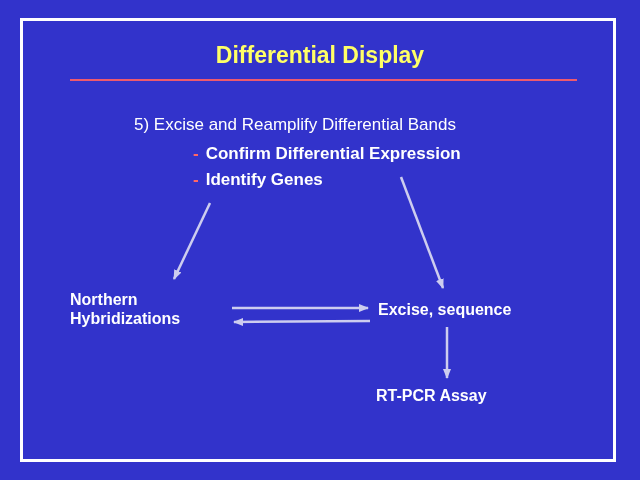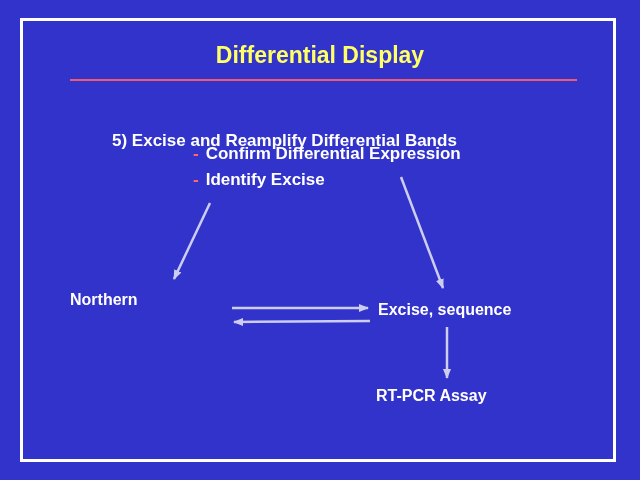--- a/index.html
+++ b/index.html
@@ -29,25 +29,24 @@
     letter-spacing: 0px;
   }
 
   .title-rule {
     position: absolute; left: 70px; top: 79px;
     width: 507px; height: 2px;
     background: var(--rule-color, #ee5a6e);
   }
 
   .step-heading {
-    position: absolute; left: 112px; top: 115px;
+    position: absolute; left: 134px; top: 115px;
     color: var(--text-color, #ffffff);
-    font-size: 17px; font-weight: bold;
+    font-size: 17px; font-weight: normal;
     white-space: nowrap;
-    margin-top: 16px;
   }
 
   .bullet {
     position: absolute; left: 193px;
     color: var(--text-color, #ffffff);
     font-size: 17px; font-weight: bold;
     white-space: nowrap;
   }
   .bullet-1 { top: 144px; text-align: right; }
   .bullet-2 { top: 170px; }
@@ -93,37 +92,38 @@
 
   <div class="title-rule"></div>
 
   <div class="step-heading">5) Excise and Reamplify Differential Bands</div>
 
   <div class="bullet bullet-1">
     <span class="dash">-</span><span>Confirm Differential Expression</span>
   </div>
 
   <div class="bullet bullet-2">
-    <span class="dash">-</span><span>Identify Excise</span>
+    <span class="dash">-</span><span>Identify Genes</span>
   </div>
 
   <svg class="arrow-layer" viewBox="0 0 640 480" xmlns="http://www.w3.org/2000/svg">
     <defs>
       <marker id="ah" markerUnits="userSpaceOnUse" markerWidth="12" markerHeight="12" refX="9" refY="5" orient="auto">
         <polygon class="arrow-head" points="0,1 10,5 0,9"></polygon>
       </marker>
     </defs>
     <line class="arrow-line" x1="210" y1="203" x2="174" y2="279" marker-end="url(#ah)"></line>
     <line class="arrow-line" x1="401" y1="177" x2="443" y2="288" marker-end="url(#ah)"></line>
     <line class="arrow-line" x1="232" y1="308" x2="368" y2="308" marker-end="url(#ah)"></line>
     <line class="arrow-line" x1="370" y1="321" x2="234" y2="322" marker-end="url(#ah)"></line>
     <line class="arrow-line" x1="447" y1="327" x2="447" y2="378" marker-end="url(#ah)"></line>
   </svg>
 
   <div class="node node-northern">
     <div>Northern</div>
+    <div>Hybridizations</div>
   </div>
 
   <div class="node node-clone">Excise, sequence</div>
 
   <div class="node node-rtpcr">RT-PCR Assay</div>
 
 </div>
 
 </body></html>

